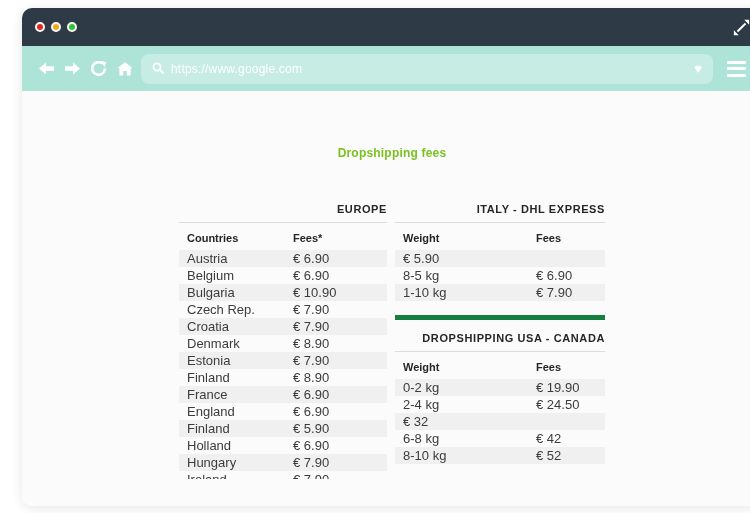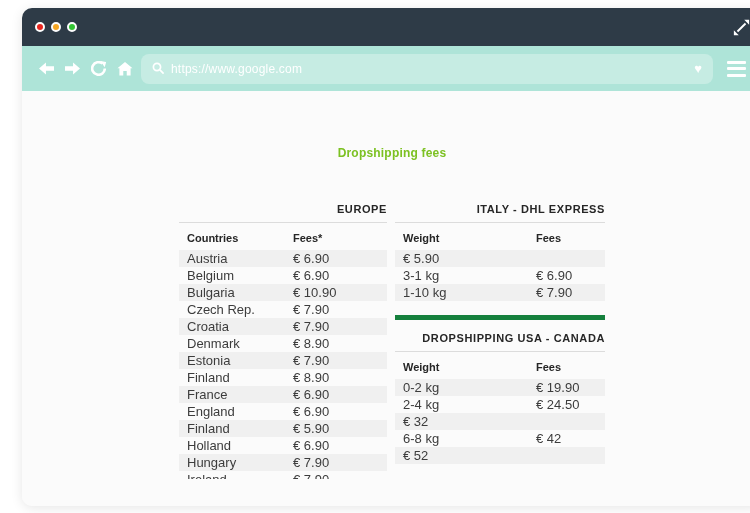--- a/index.html
+++ b/index.html
@@ -228,21 +228,21 @@
             <span class="c1">Weight</span>
             <span class="c2">Fees</span>
           </div>
           <div class="tbl-body">
 
               <div class="tbl-row">
                 <span class="c2">€ 5.90</span>
               </div>
 
               <div class="tbl-row">
-                <span class="c1">3-1 kg</span>
+                <span class="c1">8-5 kg</span>
                 <span class="c2">€ 6.90</span>
               </div>
 
               <div class="tbl-row">
                 <span class="c1">1-10 kg</span>
                 <span class="c2">€ 7.90</span>
               </div>
             </div>
         </div>
 
@@ -267,20 +267,21 @@
               <div class="tbl-row">
                 <span class="c2">€ 32</span>
               </div>
 
               <div class="tbl-row">
                 <span class="c1">6-8 kg</span>
                 <span class="c2">€ 42</span>
               </div>
 
               <div class="tbl-row">
+                <span class="c1">8-10 kg</span>
                 <span class="c2">€ 52</span>
               </div>
             </div>
         </div>
       </div>
 
     </div>
   </div>
 </div>
 

